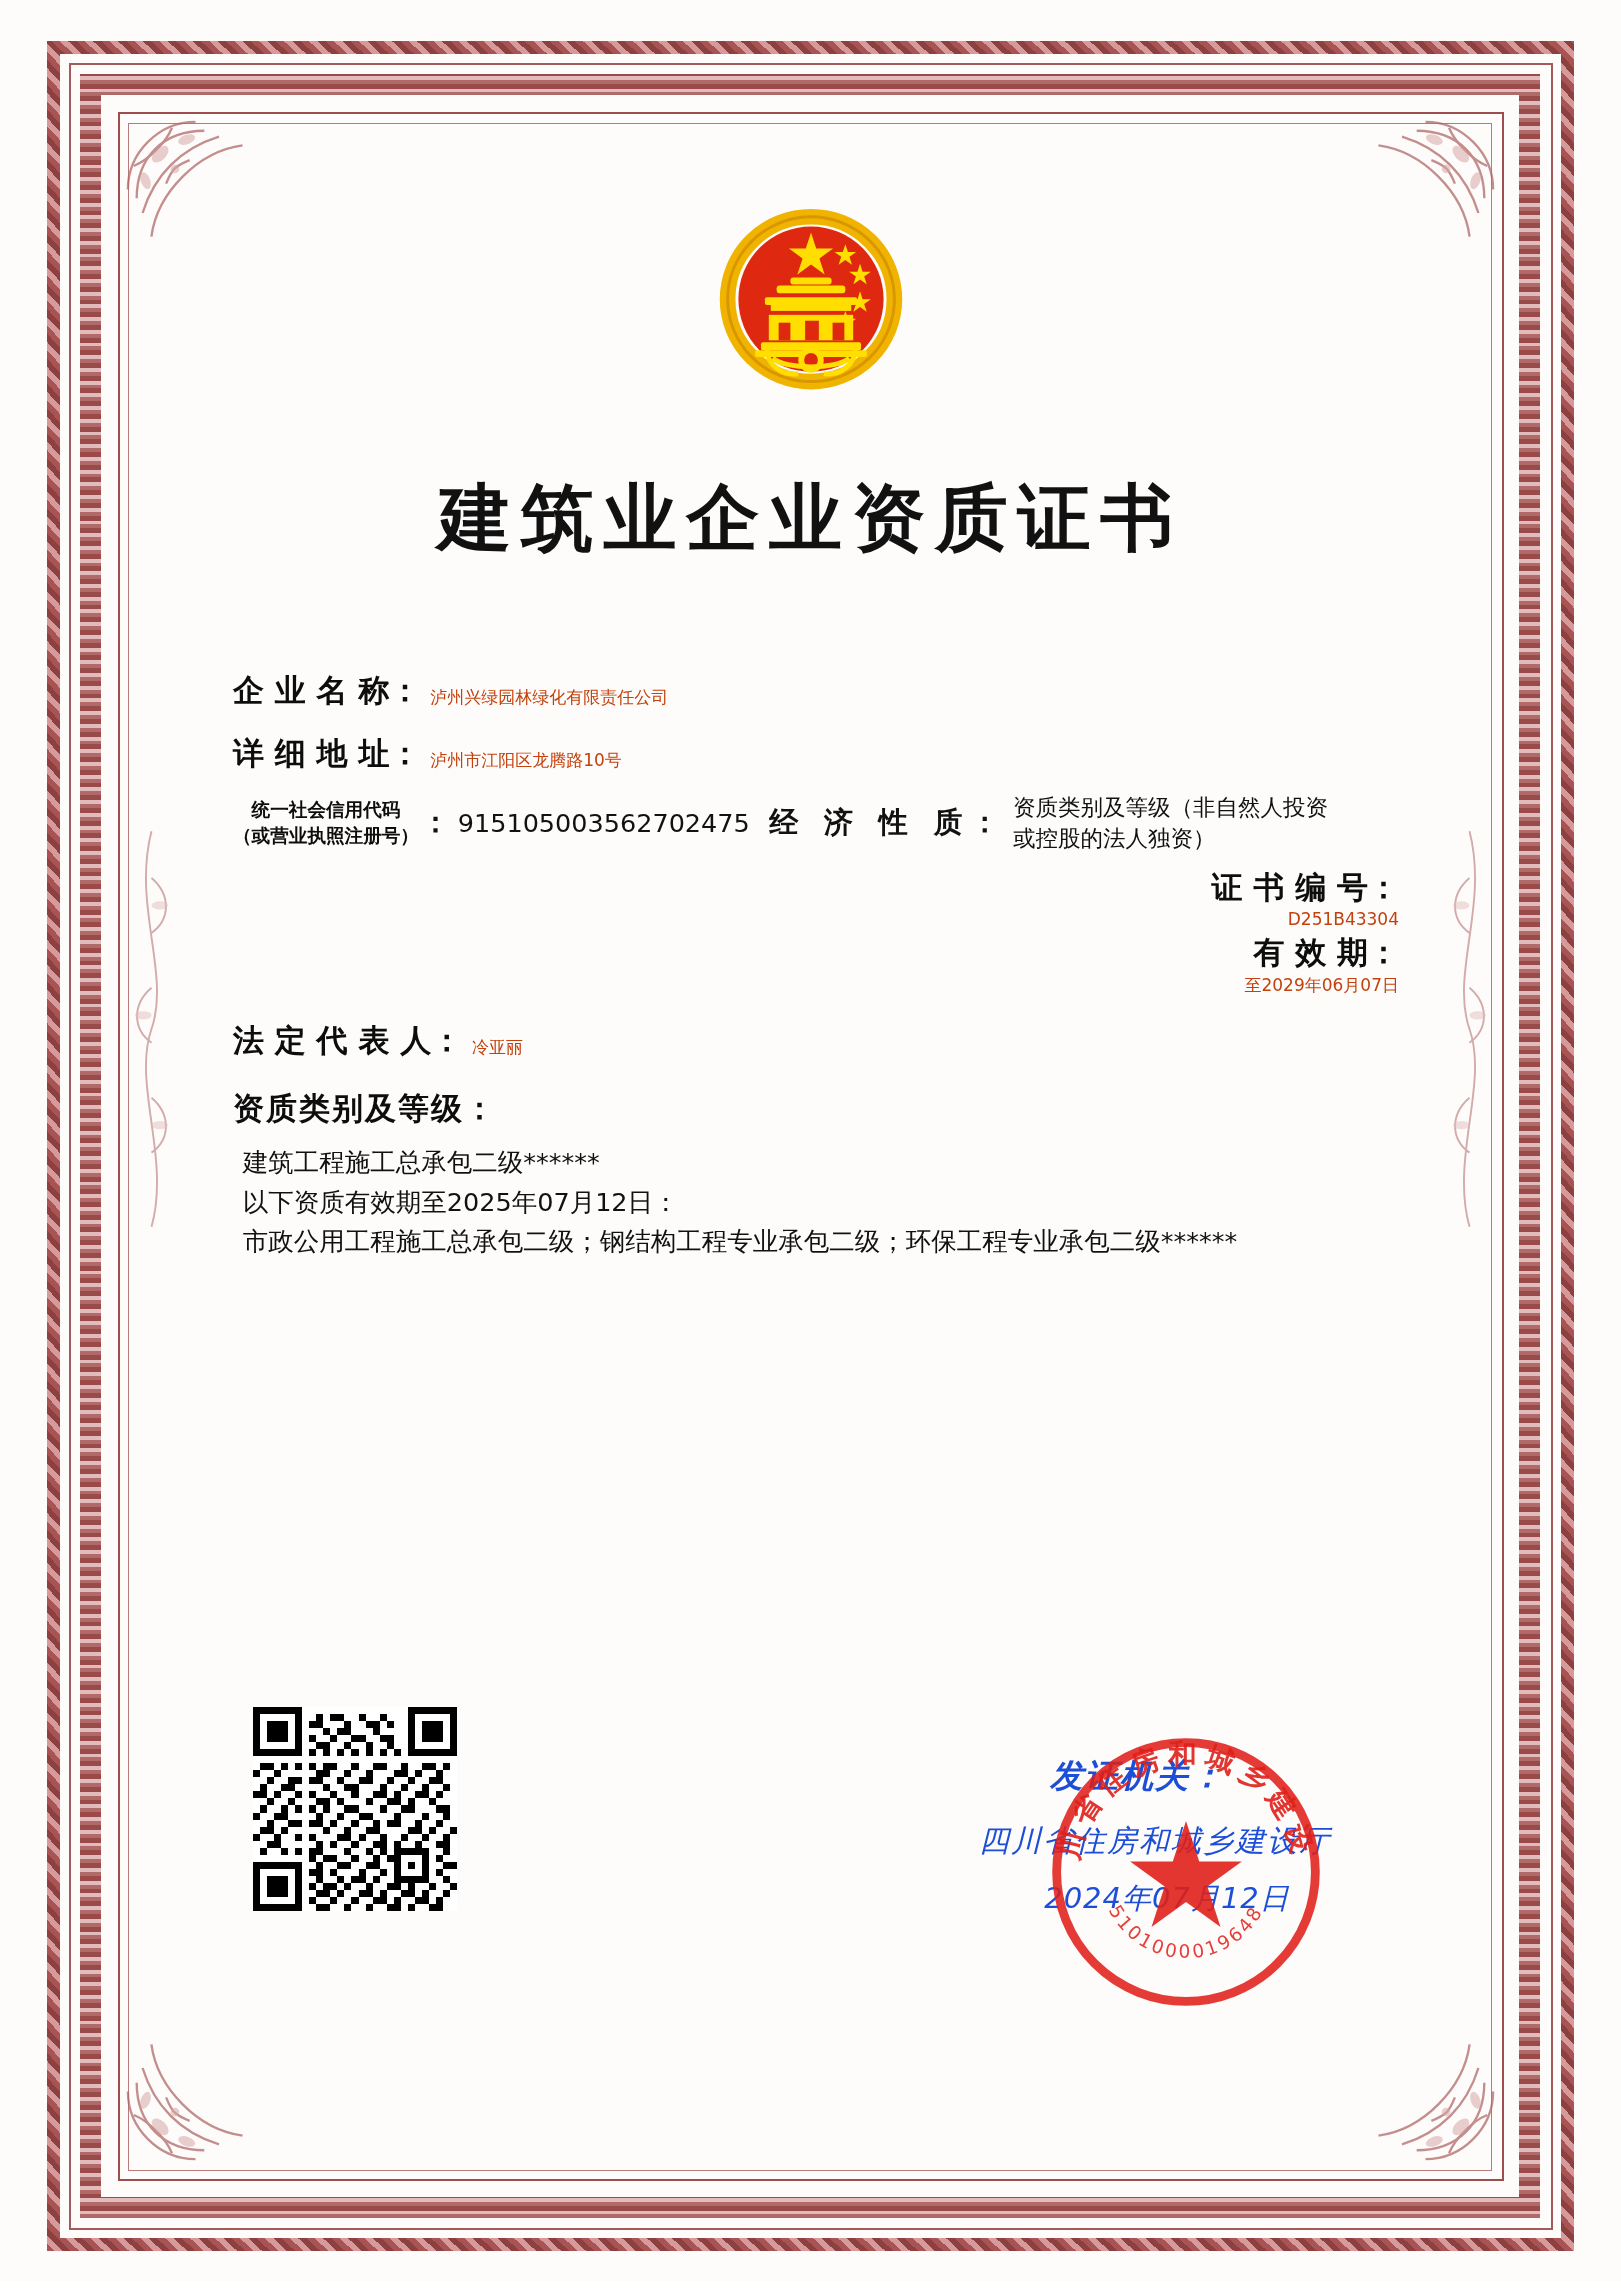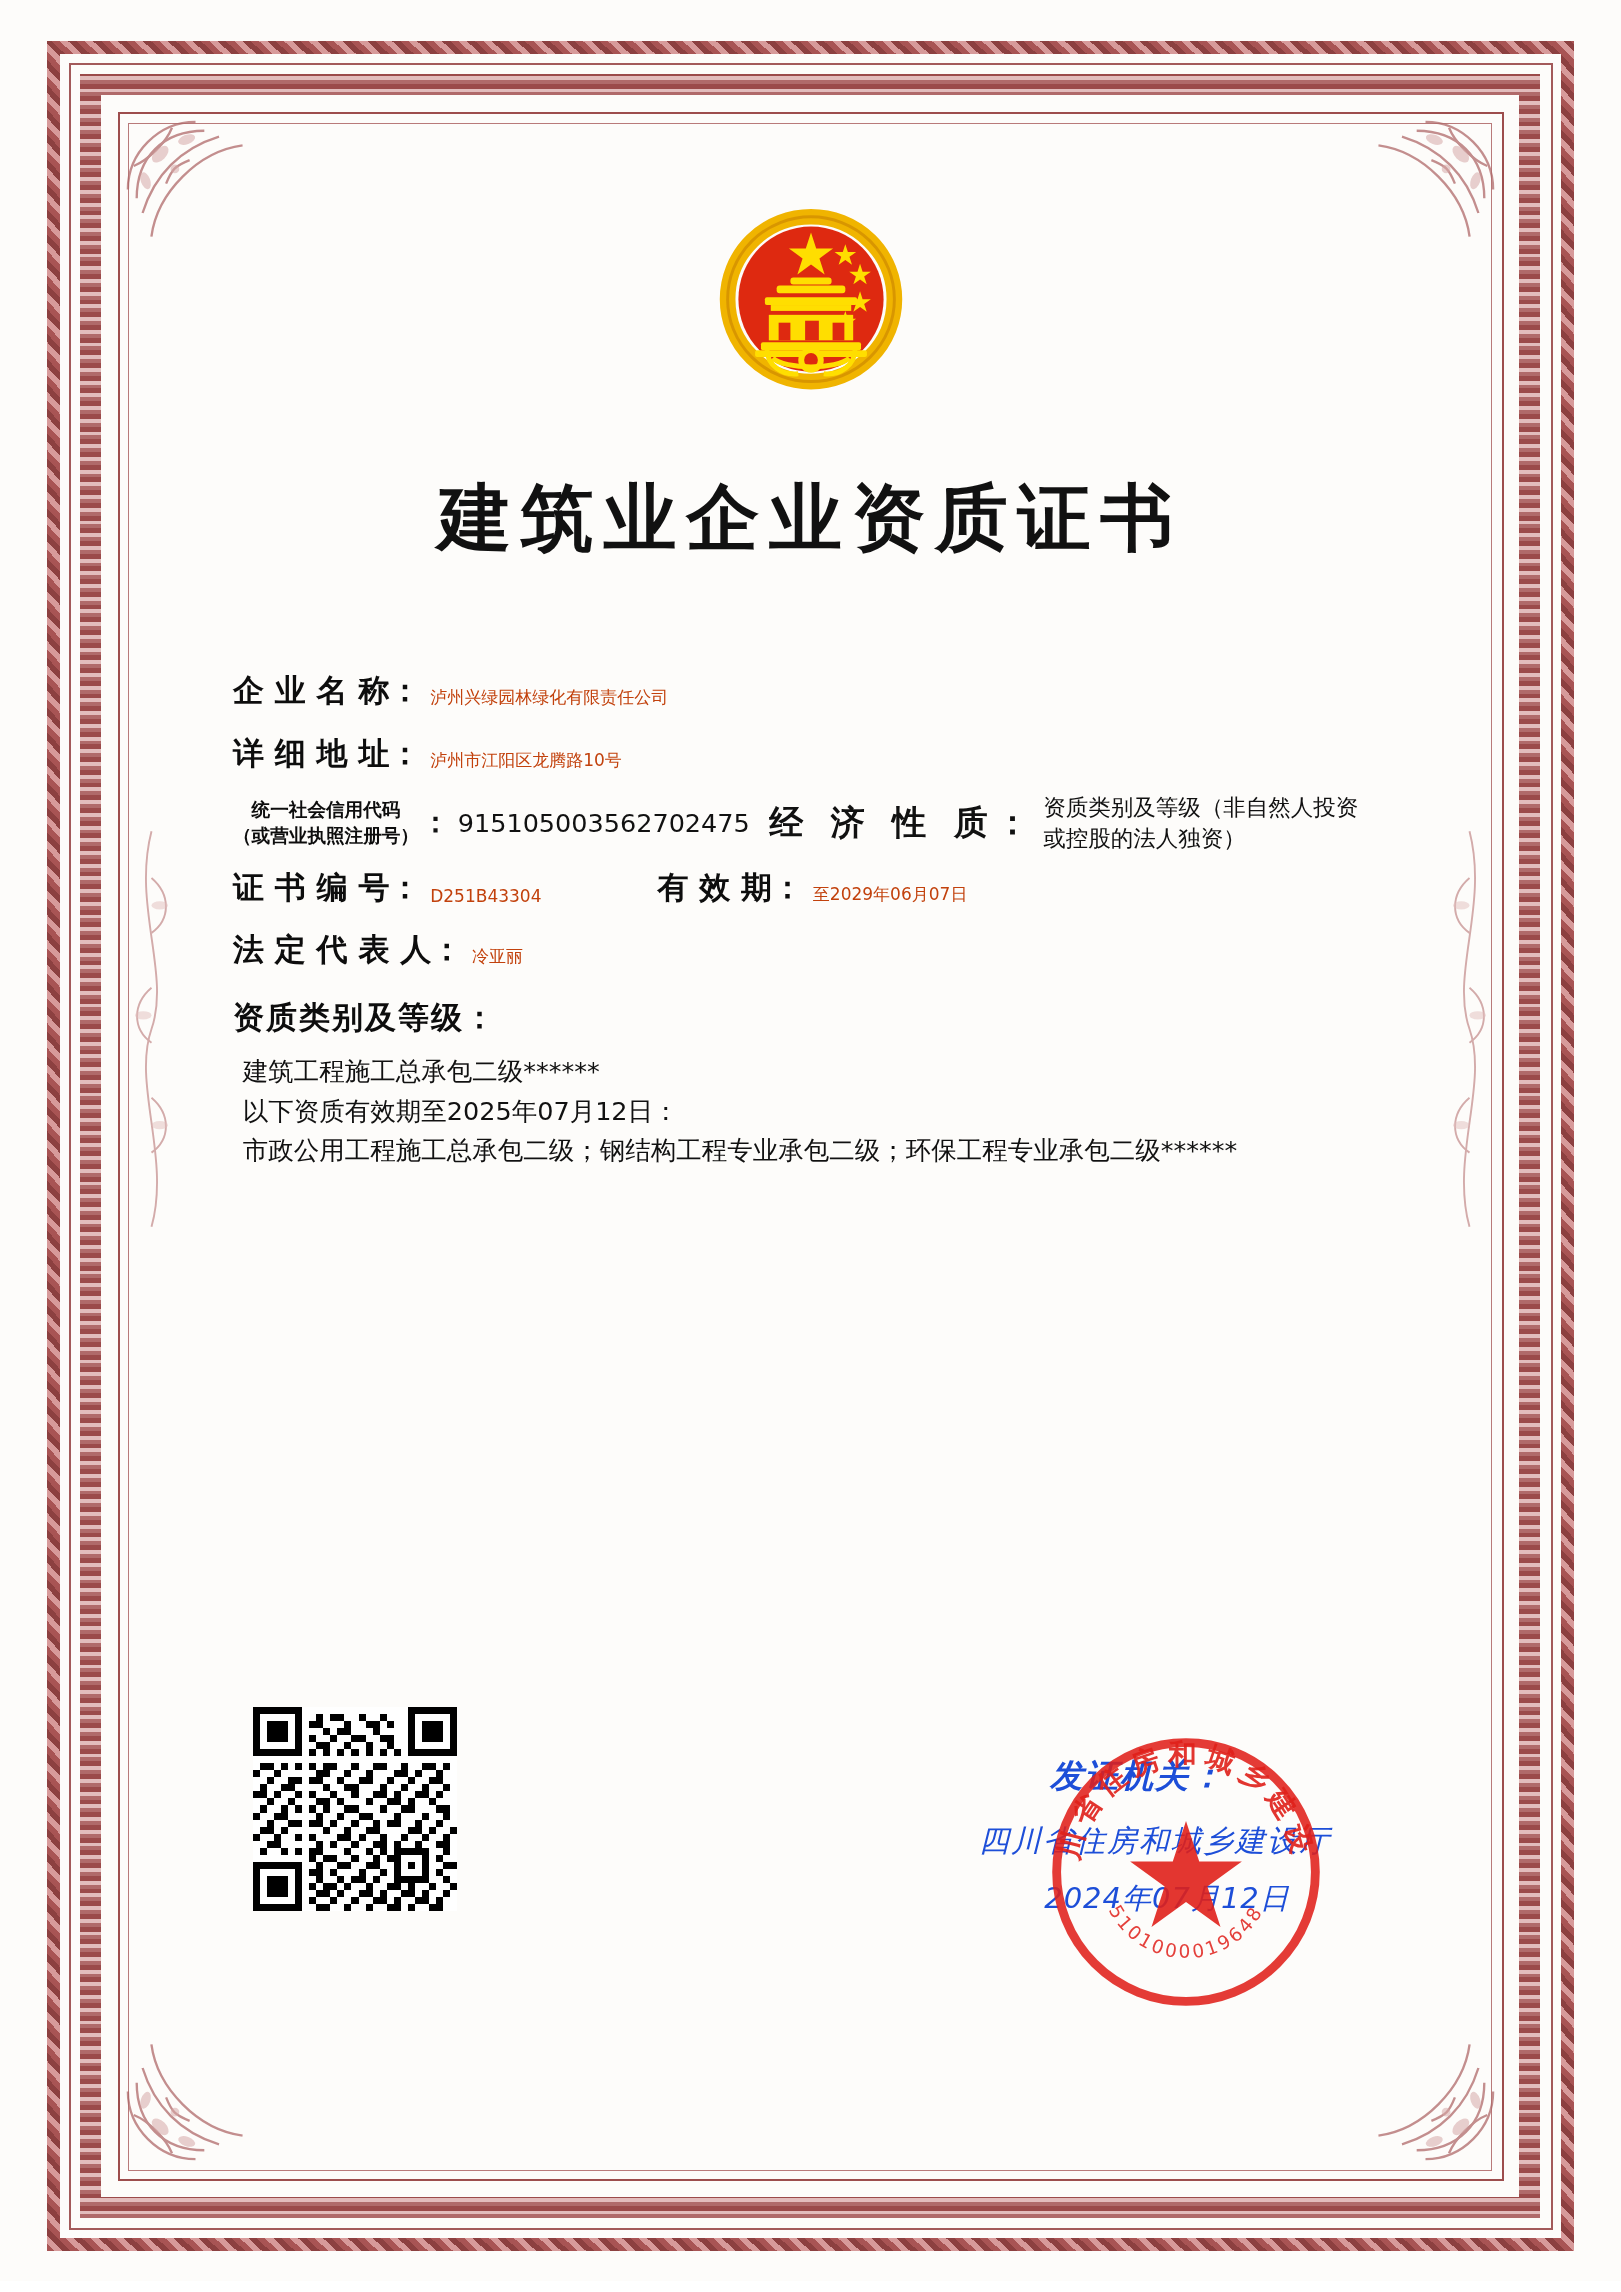--- a/index.html
+++ b/index.html
@@ -176,34 +176,34 @@
   .code-val {
     font-family: "DejaVu Sans", "Liberation Sans", sans-serif;
     font-size: 25.5px;
     padding-left: 7.8px;
     white-space: nowrap;
     text-align: center;
   }
   .econ-lbl {
     font-family: "DejaVu Sans", "Liberation Sans", sans-serif;
     font-weight: bold;
-    font-size: 34px;
+    font-size: 29px;
     letter-spacing: 7.8px;
     padding-left: 19.6px;
     white-space: nowrap;
   }
   .econ-val {
     font-family: "DejaVu Sans", "Liberation Sans", sans-serif;
     font-size: 22.5px;
     line-height: 1.35;
     padding-left: 5.9px;
     max-width: 323px;
   }
 
-  .row-two-col { display: flex; align-items: flex-end; margin-bottom: 17.6px; }
+  .row-two-col { display: flex; align-items: flex-end; margin-bottom: 17.6px; flex-direction: column; }
   .gap-120 { width: 116px; }
 
   .qual-head {
     font-family: "DejaVu Sans", "Liberation Sans", sans-serif;
     font-weight: bold;
     font-size: 31px;
     letter-spacing: 2px;
     margin-top: 25.5px;
     margin-bottom: 13.7px;
     color: #0d0d0d;

